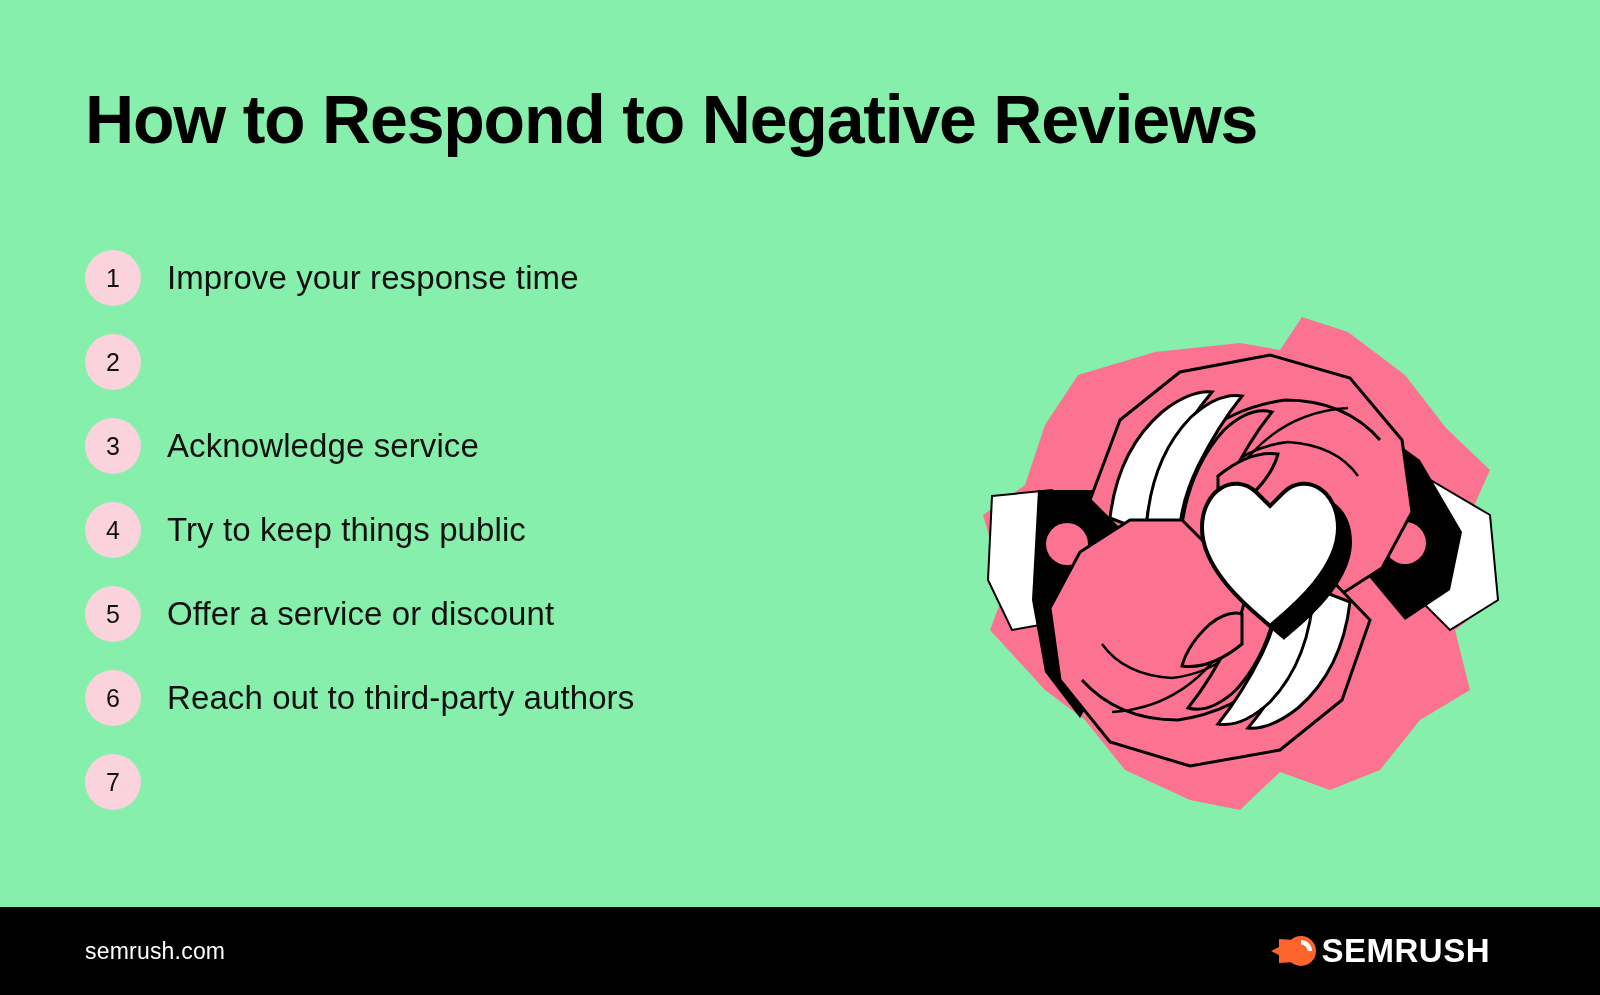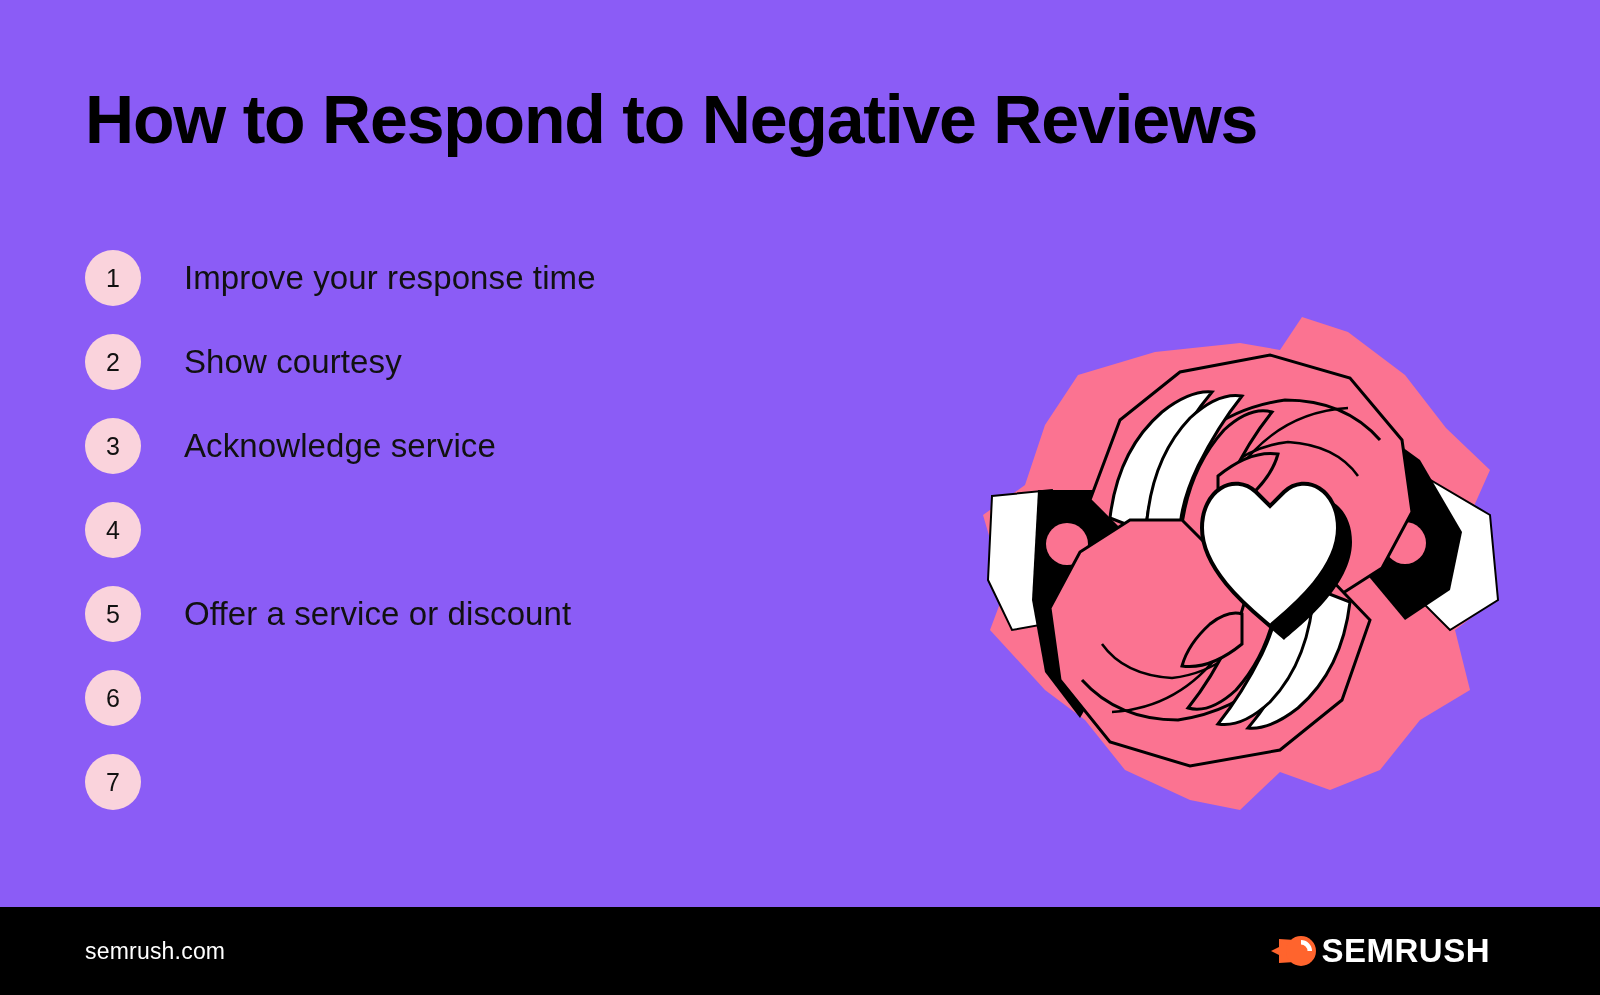--- a/index.html
+++ b/index.html
@@ -7,21 +7,21 @@
   html, body {
     width:1600px; height:995px;
     background:#ffffff;
     font-family:"Liberation Sans", sans-serif;
     overflow:hidden;
   }
 
   #page {
     position:relative;
     width:1600px; height:995px;
-    background:#8b5cf6;
+    background:#86efac;
   }
 
   
   .title {
     position:absolute;
     left:85px; top:84px;
     width:1420px;
     font-size:68px;
     font-weight:700;
     letter-spacing:-1.2px;
@@ -49,21 +49,21 @@
     flex:0 0 56px;
     display:flex;
     align-items:center;
     justify-content:center;
     font-size:25px;
     font-weight:400;
     color:#111111;
     line-height:1;
   }
   .step-label {
-    margin-left:43px;
+    margin-left:26px;
     font-size:33px;
     font-weight:400;
     color:#111111;
     letter-spacing:0.1px;
     white-space:nowrap;
   }
 
   
   .illustration {
     position:absolute;
@@ -113,39 +113,40 @@
 
   <div class="steps">
 
     <div class="step">
       <div class="badge">1</div>
       <div class="step-label">Improve your response time</div>
     </div>
 
     <div class="step">
       <div class="badge">2</div>
-      <div class="step-label">Show courtesy</div>
     </div>
 
     <div class="step">
       <div class="badge">3</div>
       <div class="step-label">Acknowledge service</div>
     </div>
 
     <div class="step">
       <div class="badge">4</div>
+      <div class="step-label">Try to keep things public</div>
     </div>
 
     <div class="step">
       <div class="badge">5</div>
       <div class="step-label">Offer a service or discount</div>
     </div>
 
     <div class="step">
       <div class="badge">6</div>
+      <div class="step-label">Reach out to third-party authors</div>
     </div>
 
     <div class="step">
       <div class="badge">7</div>
     </div>
 
   </div>
 
   <div class="illustration">
     <svg viewBox="0 0 560 520" xmlns="http://www.w3.org/2000/svg">

